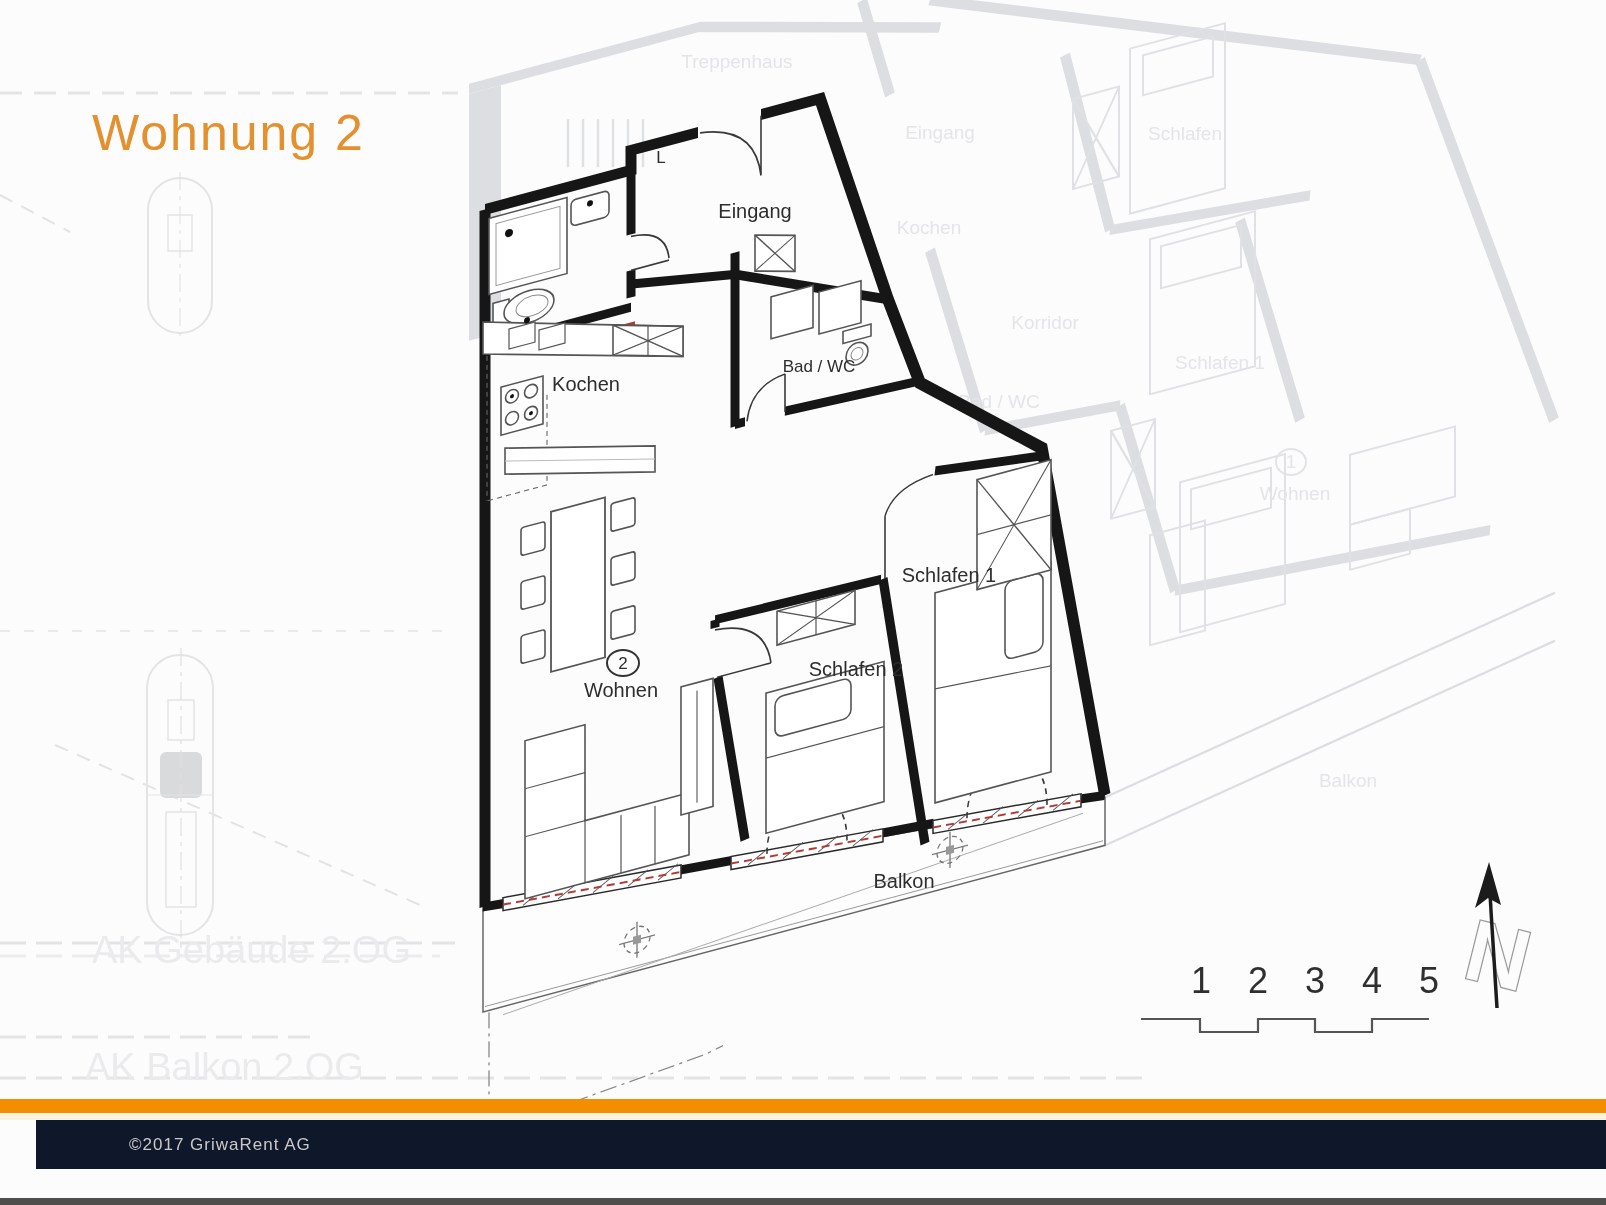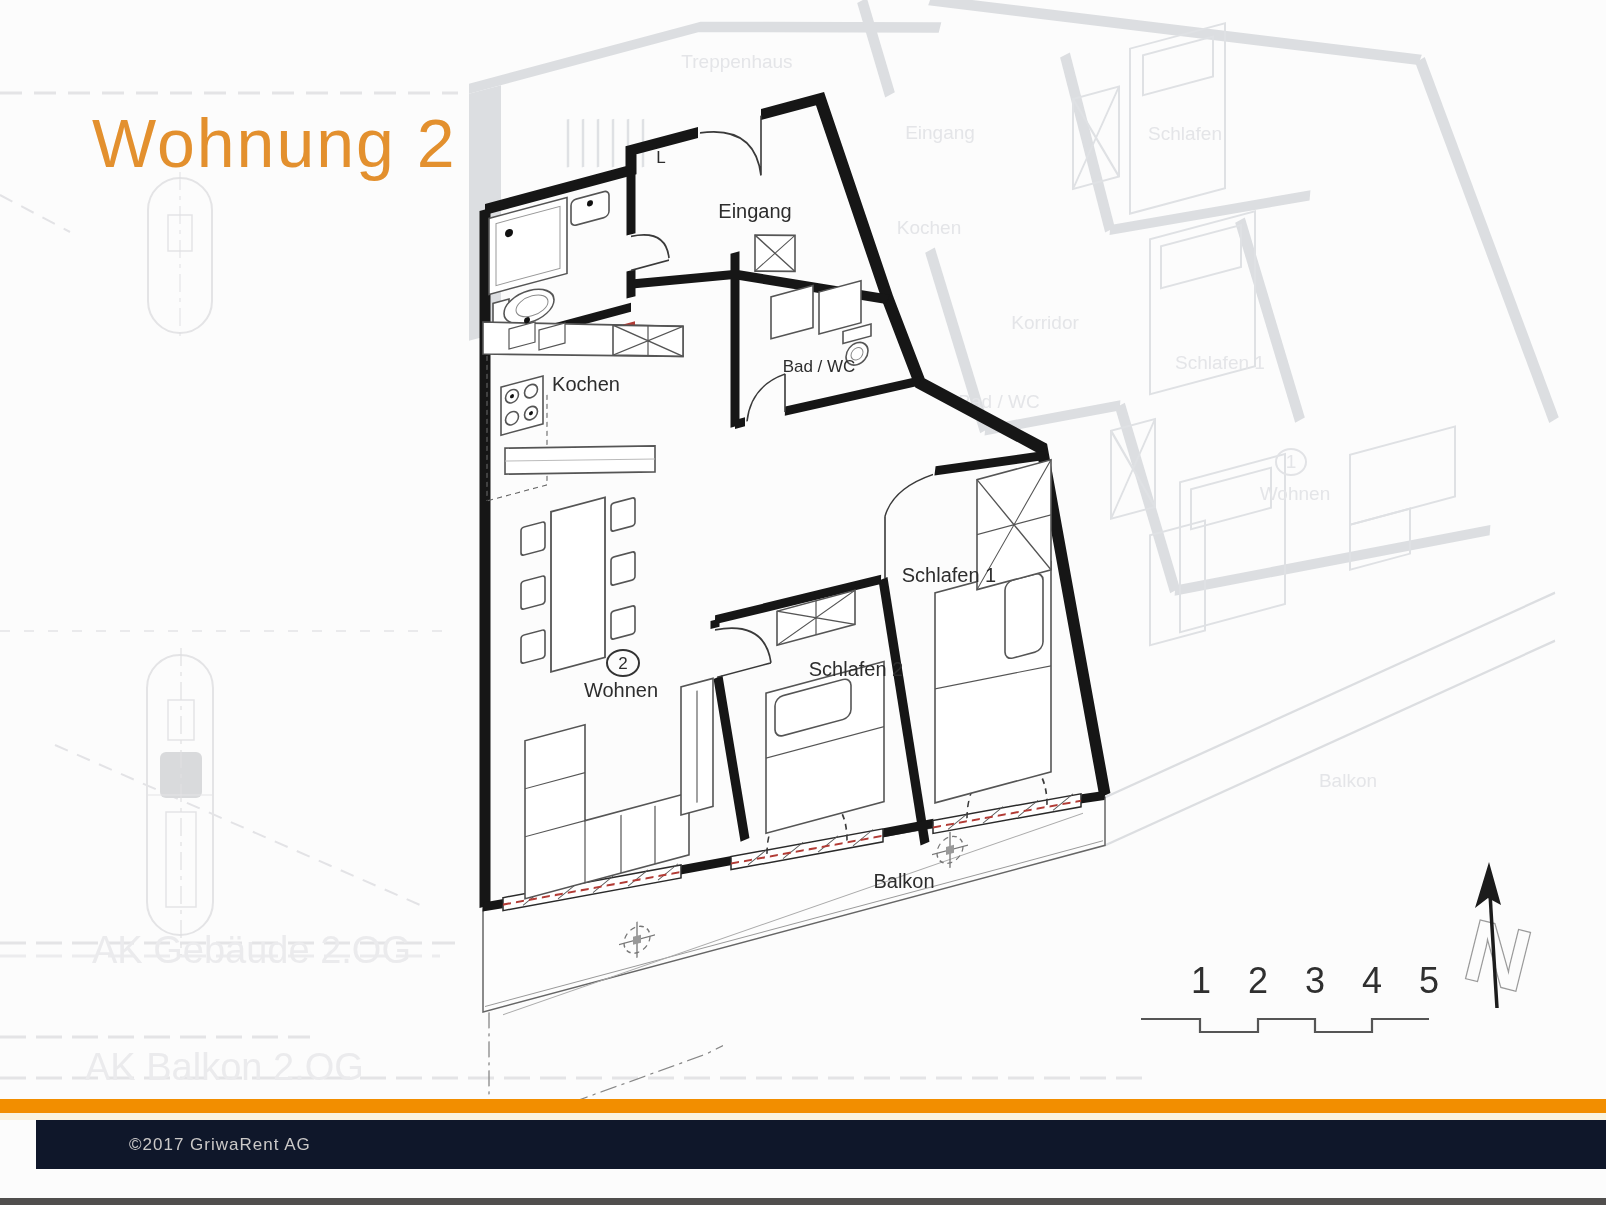--- a/index.html
+++ b/index.html
@@ -1,19 +1,19 @@
 <!DOCTYPE html>
 <html><head>
 <meta charset="utf-8">
 <style>
   html,body{margin:0;padding:0;background:#e8e8e8;}
   #stage{position:relative;width:1606px;height:1205px;background:#fcfcfc;overflow:hidden;
          font-family:"Liberation Sans",sans-serif;text-align:right;}
   #plan-svg{position:absolute;left:0;top:0;}
-  .title{position:absolute;left:92px;top:104px;font-size:68px;letter-spacing:2px;
+  .title{position:absolute;left:92px;top:104px;font-size:50px;letter-spacing:2px;
          color:#E3902E;font-weight:400;}
   .bar-orange{position:absolute;left:0;top:1099px;width:1606px;height:14px;background:#F28E00;}
   .bar-cream{position:absolute;left:0;top:1113px;width:1606px;height:7px;background:#FAF3DE;}
   .footer{position:absolute;left:0;top:1120px;width:1606px;height:49px;background:#0f172a;margin-left:36px;}
   .footer span{position:absolute;left:93px;top:0;line-height:49px;font-size:17px;color:#CBC9C8;letter-spacing:1px;}
   .bar-bottom{position:absolute;left:0;top:1198px;width:1606px;height:7px;background:#504E4D;}
   text{font-family:"Liberation Sans",sans-serif;}
   .lbl{fill:#2d2d2d;font-size:20px;}
   .lbl-s{fill:#2d2d2d;font-size:17px;}
   .bglbl{fill:#e4e5e8;font-size:19px;}

